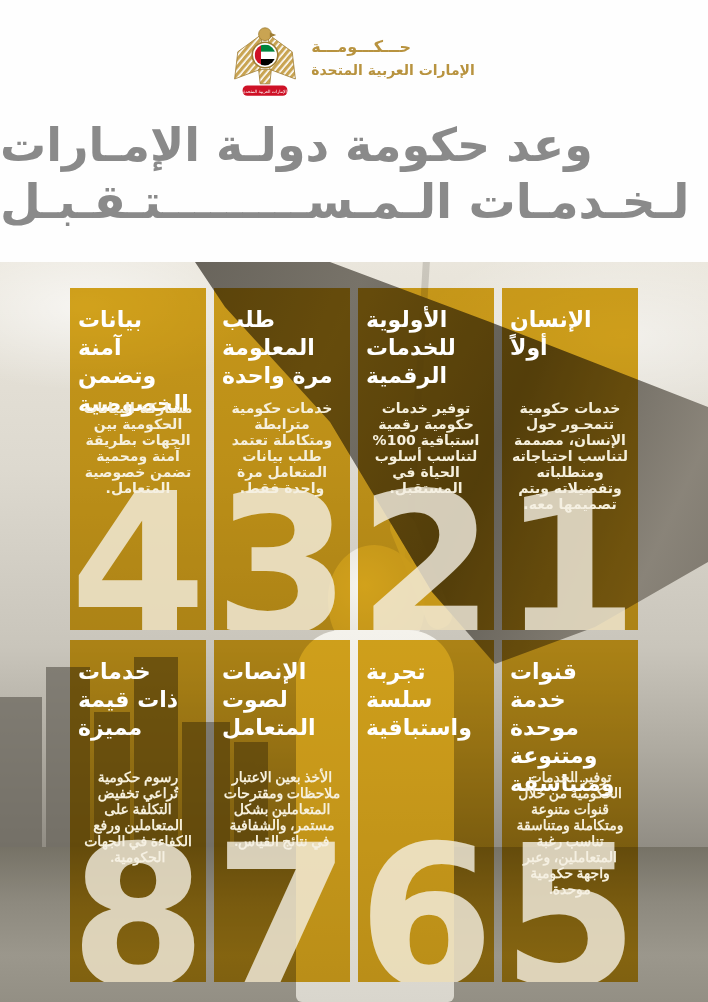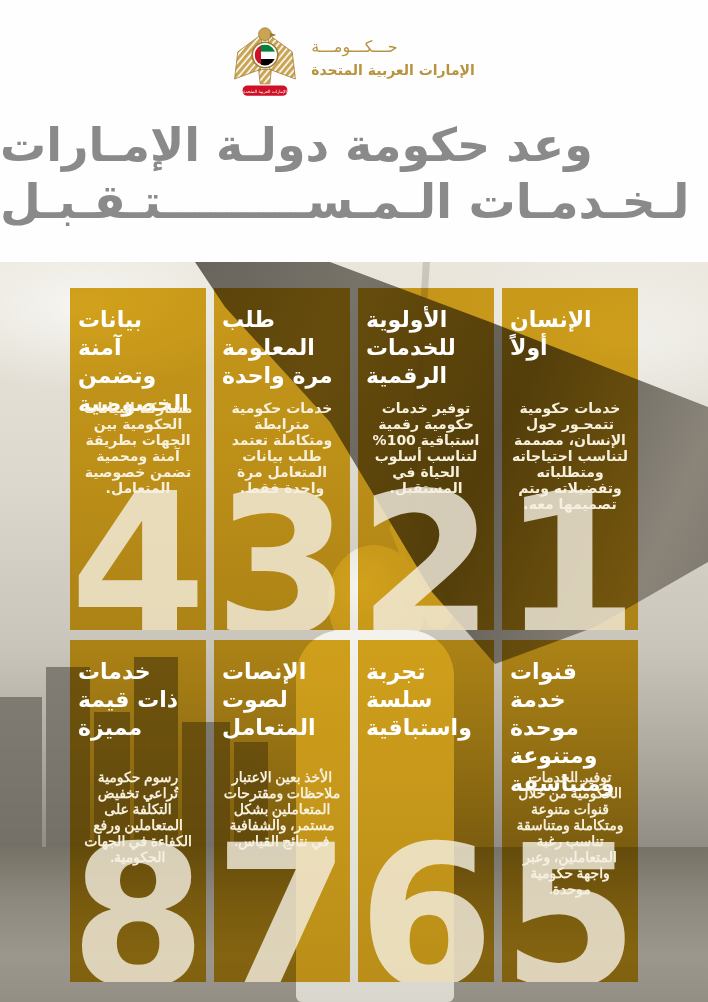--- a/index.html
+++ b/index.html
@@ -5,21 +5,21 @@
   html,body{margin:0;padding:0;background:#dcdcdc;}
   #poster{
     position:relative; width:708px; height:1002px; margin:0 auto;
     background:#fefefe; overflow:hidden;
     font-family:"DejaVu Sans", sans-serif;
   }
   
   .logo{position:absolute; top:24px; left:0; right:0; display:flex; justify-content:center; gap:14px; direction:ltr;}
   .emblem{width:64px; height:78px; display:block;}
   .logo-text{padding-top:14px; text-align:left; direction:rtl;}
-  .logo-line1{font-size:16px; font-weight:normal; color:#b8933f; line-height:18px;}
+  .logo-line1{font-size:16px; font-weight:bold; color:#b8933f; line-height:18px;}
   .logo-line2{font-size:14px; font-weight:bold; color:#b8933f; line-height:18px; margin-top:5px;}
   .main-title{position:absolute; top:116px; left:0; right:0; text-align:left; color:#8a8a8a; font-weight:bold;}
   .main-title .t1{font-size:46px; line-height:58px;}
   .main-title .t2{font-size:47px; line-height:56px;}
   
   .photo{position:absolute; left:0; top:262px; width:708px; height:740px; overflow:hidden;}
   .sky{position:absolute; inset:0;
     background:
       radial-gradient(ellipse 260px 120px at 12% 6%, rgba(255,255,255,.65), rgba(255,255,255,0) 70%),
       radial-gradient(ellipse 300px 140px at 88% 10%, rgba(255,255,255,.5), rgba(255,255,255,0) 70%),

